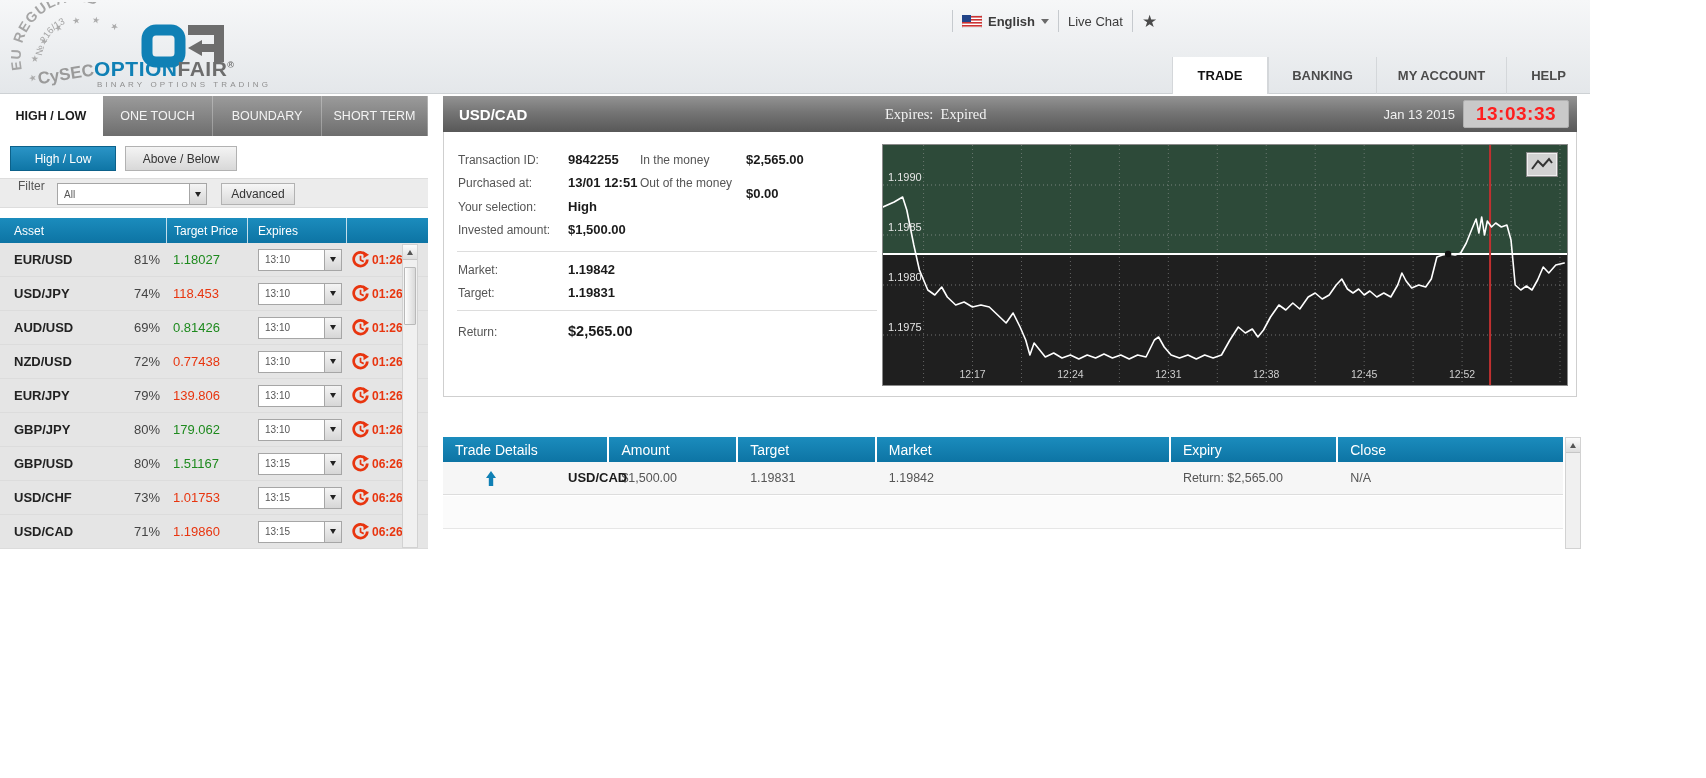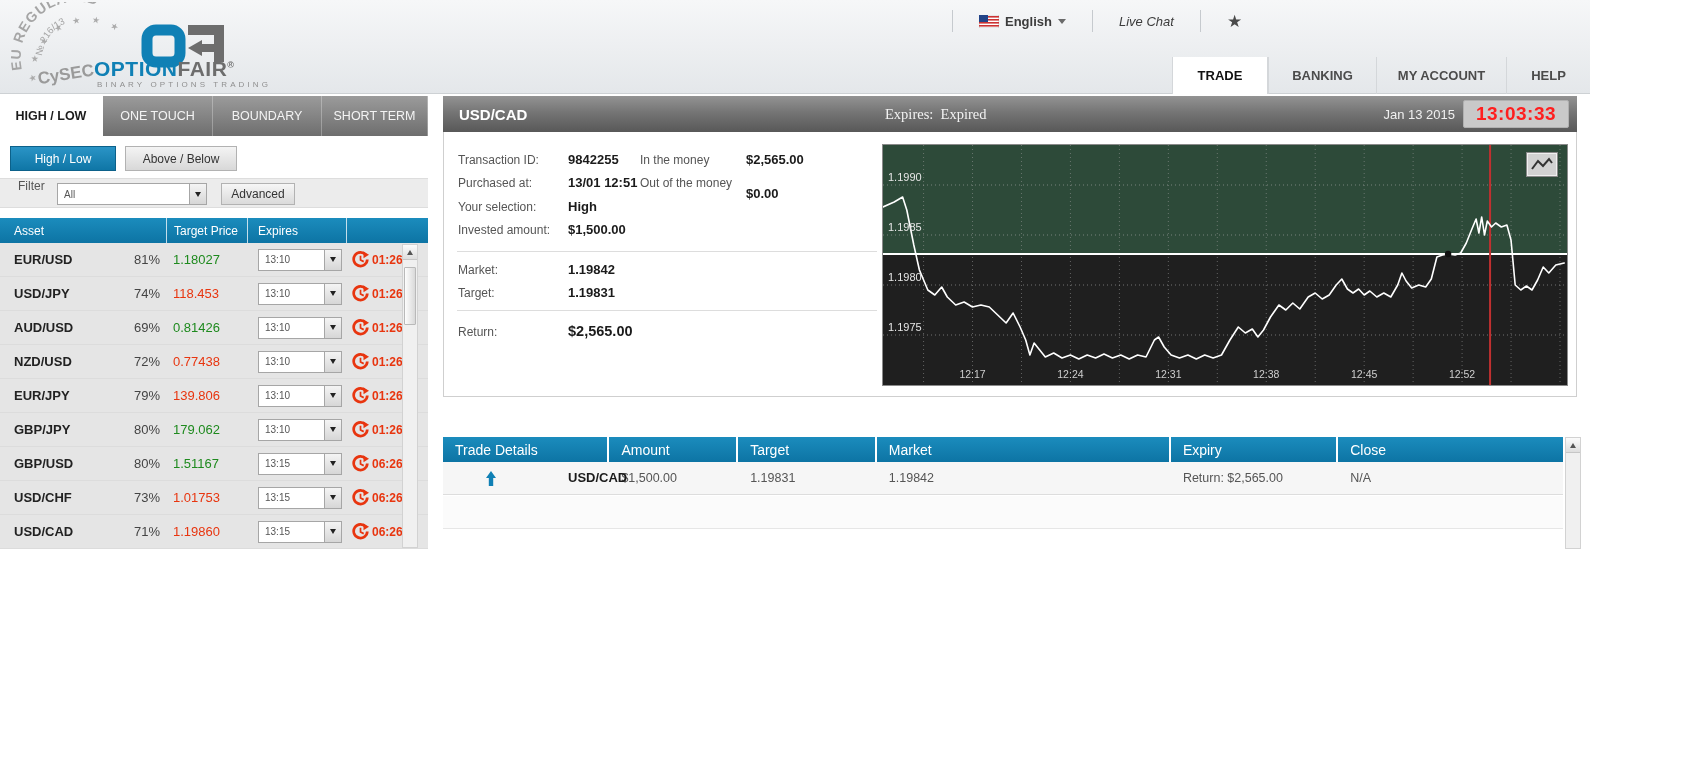--- a/index.html
+++ b/index.html
@@ -10,21 +10,21 @@
   .app{position:relative;width:1706px;height:778px;background:#fff;overflow:hidden;}
 
   
   .top-header{position:absolute;left:0;top:0;width:1590px;height:94px;
     background:linear-gradient(#f6f7f8,#e4e7ea);border-bottom:1px solid #cdd1d4;}
   .logo-wrap{position:absolute;left:10px;top:2px;width:280px;height:90px;}
   .brand-text{position:absolute;left:84px;top:55px;font-weight:bold;font-size:21px;letter-spacing:.5px;}
   .brand-text .b1{color:var(--accent);} .brand-text .b2{color:#6d6d6d;}
   .brand-text sup{font-size:9px;color:#6d6d6d;}
   .brand-tag{position:absolute;left:87px;top:78px;font-size:8px;letter-spacing:3.1px;color:#8f8f8f;}
-  .util{position:absolute;left:952px;top:9px;height:24px;display:flex;align-items:center;gap:26px;font-size:13px;color:#3c3c3c;}
+  .util{position:absolute;left:952px;top:9px;height:24px;display:flex;align-items:center;gap:9px;font-size:13px;color:#3c3c3c;}
   .util .vdiv{width:1px;height:22px;background:#c6cace;}
   .util .lang{display:flex;align-items:center;gap:6px;font-weight:bold;cursor:pointer;}
   .caret{width:0;height:0;border-left:4px solid transparent;border-right:4px solid transparent;border-top:5px solid #6a6a6a;display:inline-block;}
   .star{font-size:17px;color:#4a4a4a;line-height:1;cursor:pointer;}
   .main-nav{position:absolute;top:57px;left:1172px;width:418px;height:37px;display:flex;}
   .main-nav .tab{flex:none;display:flex;align-items:center;justify-content:center;
     font-size:13px;font-weight:bold;color:#4c4c4c;border-left:1px solid #d4d7da;cursor:pointer;}
   .main-nav .tab.active{background:#fff;color:#111;border-left:1px solid #d4d7da;border-right:1px solid #d4d7da;}
 
   
@@ -148,21 +148,21 @@
           <rect y="1" width="20" height="1.6" fill="#c33"></rect>
             <rect y="4" width="20" height="1.6" fill="#c33"></rect>
           <rect y="7" width="20" height="1.6" fill="#c33"></rect>
             <rect y="10" width="20" height="1.6" fill="#c33"></rect>
           <rect width="9" height="7" fill="#224488"></rect>
         </svg>
         <span>English</span>
         <span class="caret"></span>
       </span>
       <span class="vdiv"></span>
-      <span style="cursor:pointer;font-style:italic;">Live Chat</span>
+      <span style="cursor:pointer;">Live Chat</span>
       <span class="vdiv"></span>
       <span class="star">★</span>
     </div>
 
     <div class="main-nav">
       <div class="tab active" style="width:96px">TRADE</div>
       <div class="tab" style="width:108px">BANKING</div>
       <div class="tab" style="width:130px">MY ACCOUNT</div>
       <div class="tab" style="width:84px">HELP</div>
     </div>

